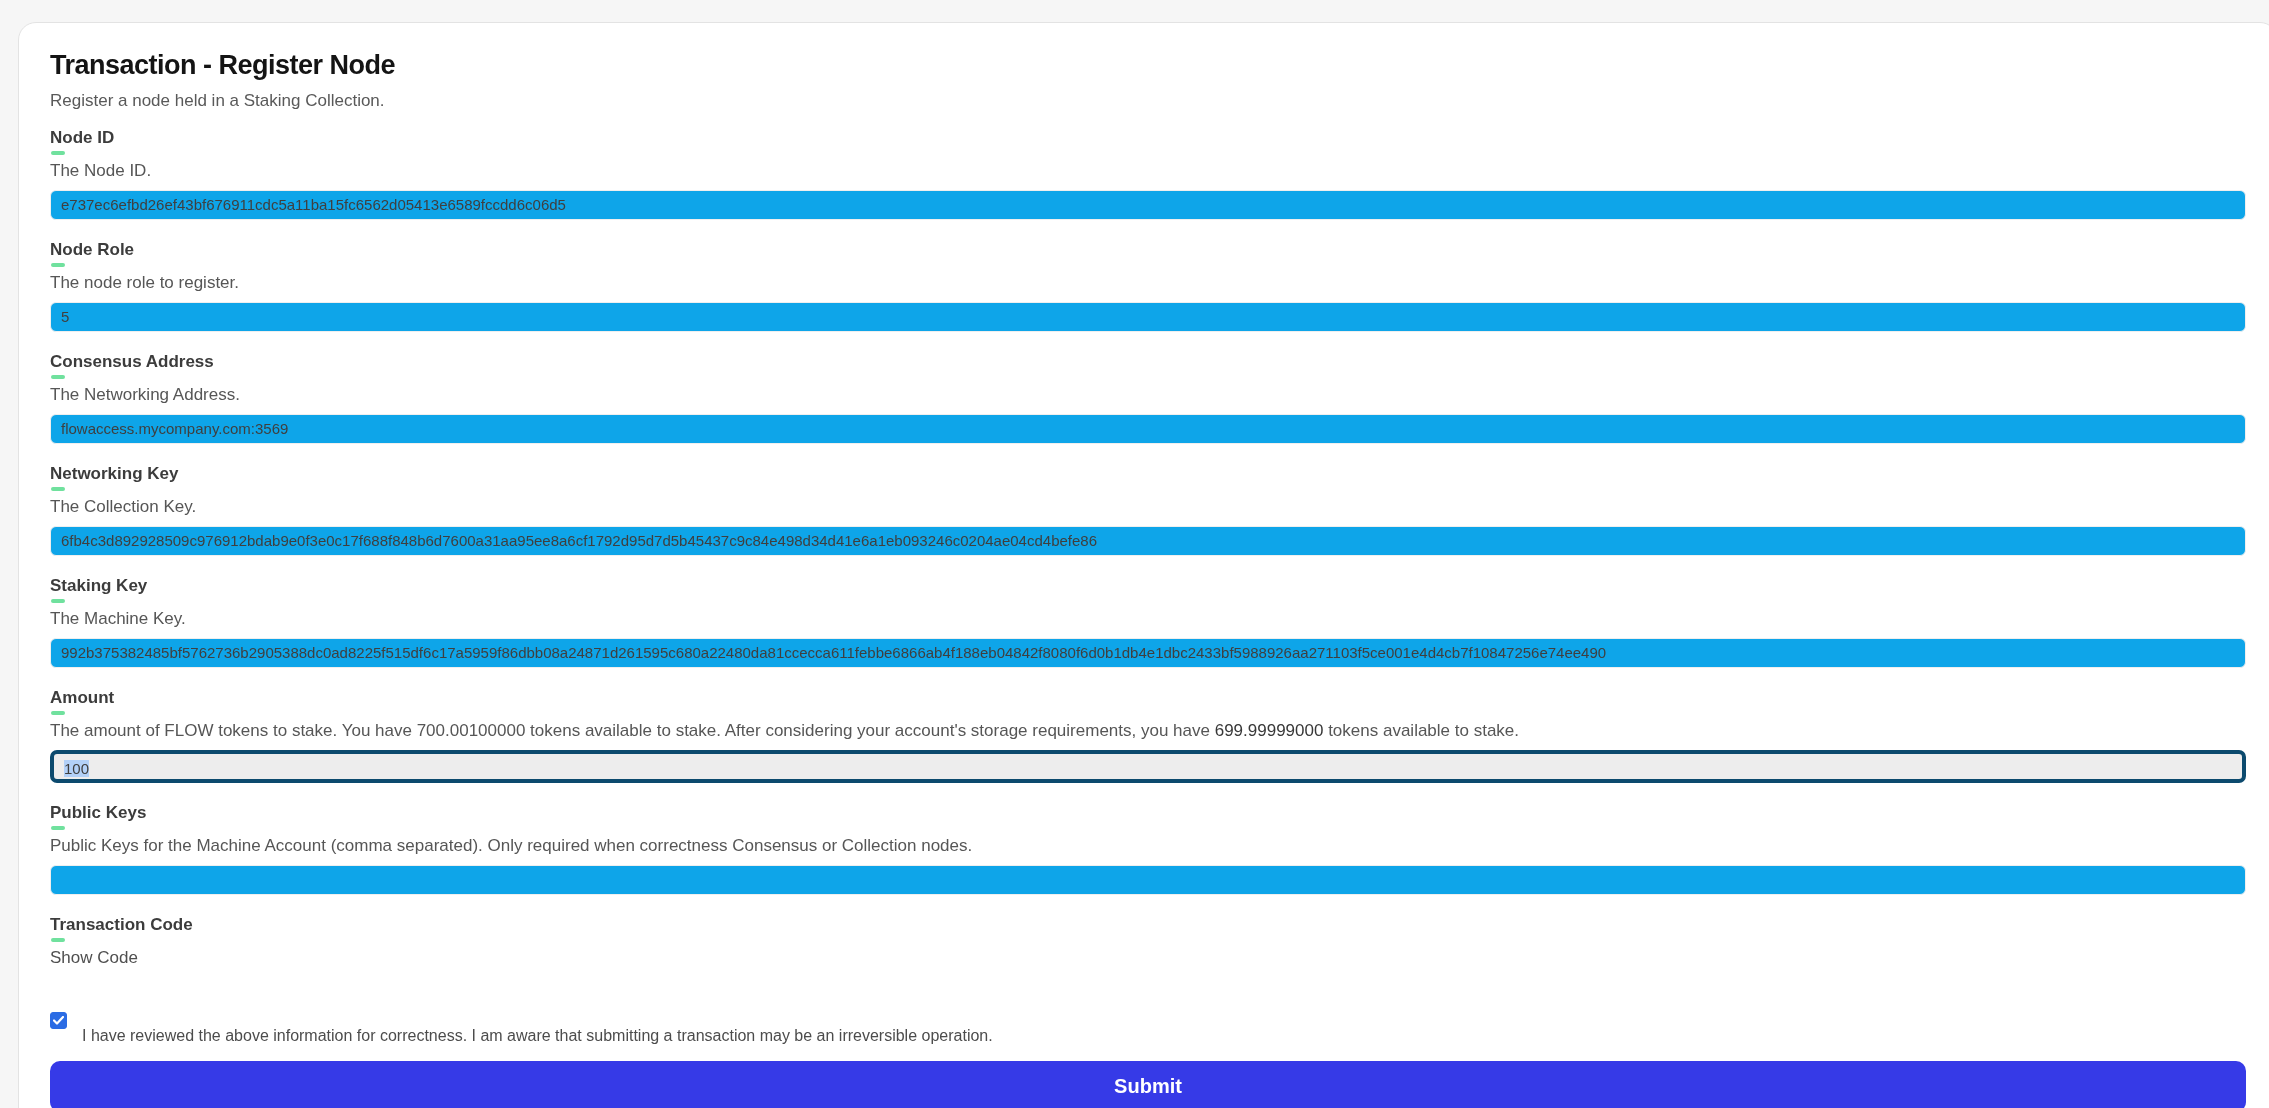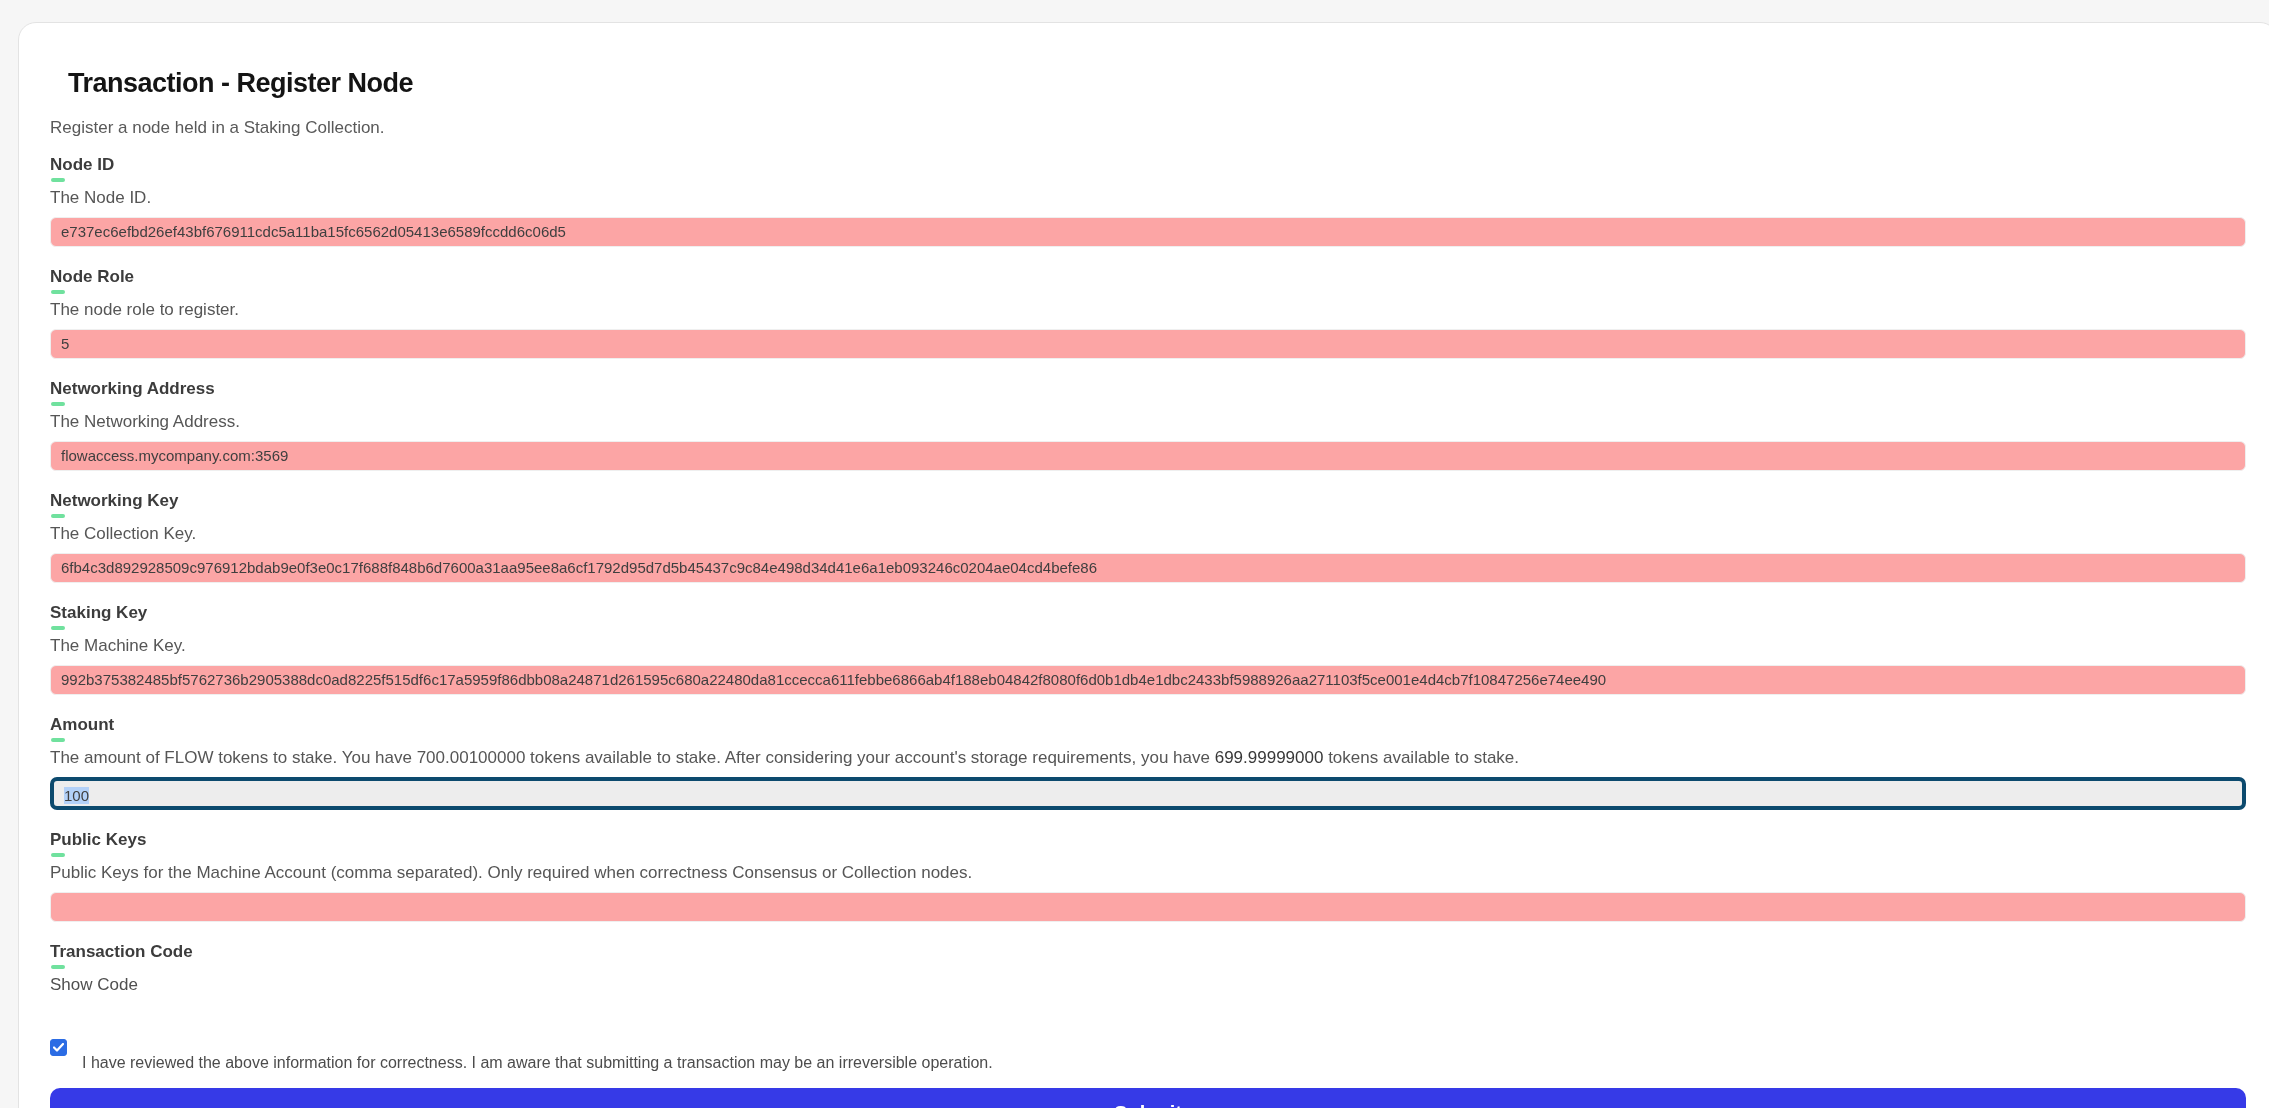--- a/index.html
+++ b/index.html
@@ -14,21 +14,21 @@
   .card {
     position: absolute;
     left: 18px; top: 22px;
     width: 2260px; height: 1200px;
     background: #ffffff;
     border: 1px solid #e3e3e3;
     border-radius: 18px;
     padding: 26px 31px 0 31px;
   }
   .page-title {
-    margin: 18px;
+    margin: 0;
     font-size: 27px; font-weight: 700;
     letter-spacing: -0.5px;
     color: #141414;
     line-height: 32px;
   }
   .page-subtitle {
     margin: 9px 0 16px 0;
     font-size: 17px; color: #595959;
     line-height: 22px;
   }
@@ -46,21 +46,21 @@
     margin: 3px 0 5px 1px;
   }
   .field-desc {
     margin: 0 0 8px 0;
     font-size: 17px; color: #565656;
     line-height: 22px;
   }
   .field-desc b { color: #383838; font-weight: 400; }
   .text-input {
     width: 100%; height: 30px;
-    background: #fca5a5;
+    background: #0ea5e9;
     border: 1px solid #efefef;
     border-radius: 6px;
     padding: 0 10px;
     font-size: 15px; color: #3f3f3f;
     line-height: 28px;
     white-space: nowrap; overflow: hidden;
   }
   .text-input.focused {
     height: 33px;
     border: 4px solid #0c4a6e;
@@ -132,21 +132,21 @@
   </section>
 
   <section class="field">
     <span class="field-label">Node Role</span>
     <span class="green-dash"></span>
     <p class="field-desc">The node role to register.</p>
     <div class="text-input"><span class="input-text">5</span></div>
   </section>
 
   <section class="field">
-    <span class="field-label">Networking Address</span>
+    <span class="field-label">Consensus Address</span>
     <span class="green-dash"></span>
     <p class="field-desc">The Networking Address.</p>
     <div class="text-input"><span class="input-text">flowaccess.mycompany.com:3569</span></div>
   </section>
 
   <section class="field">
     <span class="field-label">Networking Key</span>
     <span class="green-dash"></span>
     <p class="field-desc">The Collection Key.</p>
     <div class="text-input"><span class="input-text">6fb4c3d892928509c976912bdab9e0f3e0c17f688f848b6d7600a31aa95ee8a6cf1792d95d7d5b45437c9c84e498d34d41e6a1eb093246c0204ae04cd4befe86</span></div>

